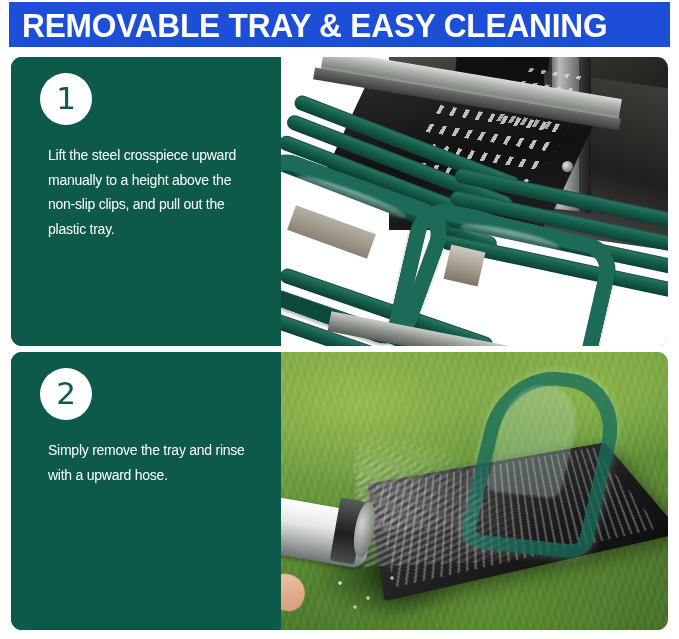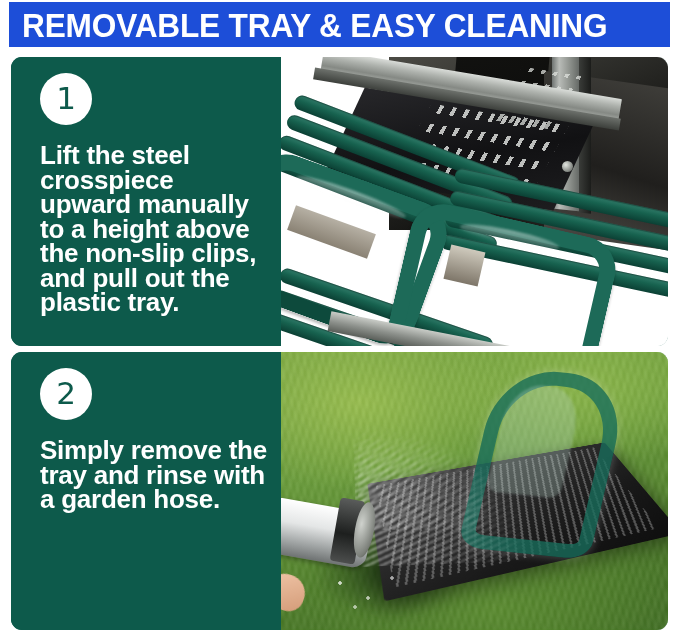--- a/index.html
+++ b/index.html
@@ -77,25 +77,25 @@
     font-family: "DejaVu Sans", sans-serif;
     font-size: 31px;
     font-weight: 400;
     line-height: 1;
     position: relative;
     top: -1px;
   }
 
   .step-body-text {
     color: #ffffff;
-    font-size: 26px;
-    font-weight: bold;
+    font-size: 14px;
+    font-weight: normal;
     line-height: 24.5px;
     letter-spacing: -0.25px;
-    margin: 0;
+    margin: 8px;
     padding-right: 4px;
     word-spacing: 0px;
   }
 
   .step-photo-pane {
     flex: 1 1 auto;
     position: relative;
     overflow: hidden;
     background: #ffffff;
   }
@@ -459,21 +459,21 @@
     </div>
   </div>
 </div>
 
 <div class="step-card" id="step-card-2">
 
   <div class="step-text-pane">
     <div class="step-number-badge">
       <span>2</span>
     </div>
-    <p class="step-body-text">Simply remove the tray and rinse with a garden hose.</p>
+    <p class="step-body-text">Simply remove the tray and rinse with a upward hose.</p>
   </div>
 
   <div class="step-photo-pane">
     <div class="photo2">
       <div class="p2-grass-tex"></div>
       <div class="p2-dark-patch"></div>
       <div class="p2-tray"></div>
       <div class="p2-tray-wet"></div>
       <div class="p2-handle"></div>
       <div class="p2-handle-inner"></div>

